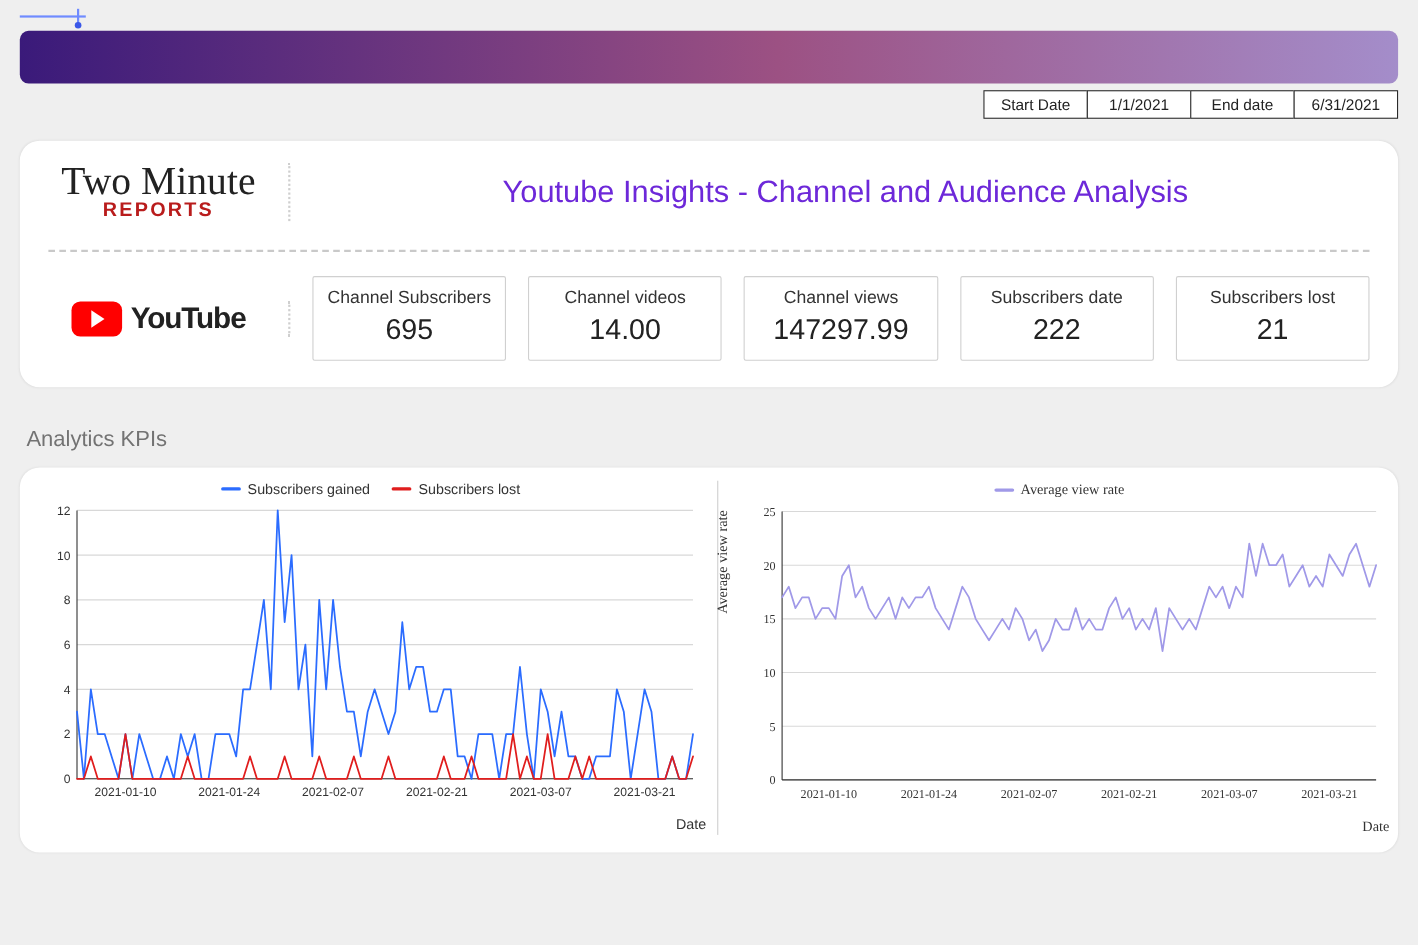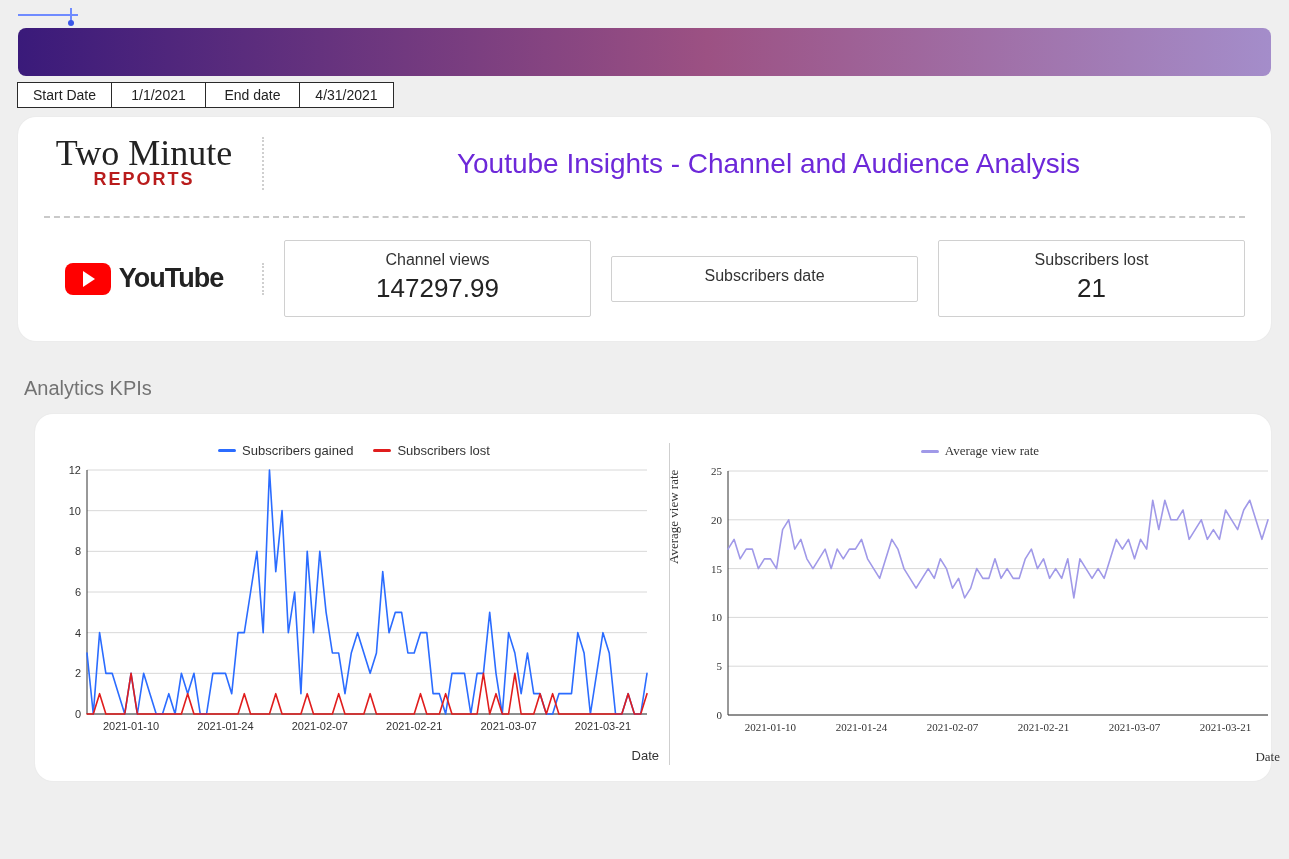--- a/index.html
+++ b/index.html
@@ -35,21 +35,21 @@
   .deco .h{position:absolute;top:0;left:-18px;width:60px;height:2px;background:#6f8bff;}
   .deco .v{position:absolute;top:-6px;left:34px;width:2px;height:14px;background:#6f8bff;}
   .deco .dot{position:absolute;top:6px;left:32px;width:6px;height:6px;border-radius:50%;background:#3a57e8;}
   .banner{
     height:48px;
     border-radius:8px;
     background:linear-gradient(90deg,var(--grad1),var(--grad2) 55%,var(--grad3));
     margin:8px 0 6px 0;
   }
   .date-row{
-    display:flex;margin-bottom:9px;
+    display:flex;justify-content:flex-end;margin-bottom:20px;
   }
   .date-row .cell{
     border:1px solid #2a2a2a;
     background:#fff;
     padding:4px 14px;
     font-size:14px;
     min-width:95px;
     text-align:center;
     margin-left:-1px;
   }
@@ -100,23 +100,22 @@
     flex:1;border:1px solid #d0d0d0;background:#fff;
     text-align:center;padding:10px 6px 12px 6px;border-radius:2px;
   }
   .metric .m-label{font-size:16px;color:#333;margin-bottom:4px;}
   .metric .m-value{font-size:26px;color:#222;}
   .section-title{
     font-size:20px;color:#737373;margin:36px 0 14px 6px;
   }
   .charts-card{
     background:var(--card);border-radius:18px;
-    display:flex;gap:0;padding:29px 14px 16px 14px;
+    display:flex;gap:0;padding:12px 14px 16px 14px;
     box-shadow:0 0 2px rgba(0,0,0,.06);
-    margin-left:17px;
   }
   .chart-wrap{
     flex:1;position:relative;
   }
   .chart-wrap.left{border-right:1px solid #cfcfcf;padding-right:10px;}
   .legend{
     display:flex;justify-content:center;gap:20px;font-size:13px;color:#333;margin-bottom:6px;
   }
   .legend .item{display:flex;align-items:center;gap:6px;}
   .legend .swatch{width:18px;height:3px;border-radius:2px;}
@@ -137,45 +136,54 @@
       <div class="v"></div>
       <div class="dot"></div>
   </div>
 
   <div class="banner"></div>
 
   <div class="date-row">
     <div class="cell">Start Date</div>
     <div class="cell">1/1/2021</div>
     <div class="cell">End date</div>
-    <div class="cell">4/31/2021</div>
+    <div class="cell">6/31/2021</div>
   </div>
 
   <div class="card">
     <div class="head-row">
       <div class="logo">
         <div class="l1">Two Minute</div>
         <div class="l2">REPORTS</div>
       </div>
       <div class="title">Youtube Insights - Channel and Audience Analysis</div>
     </div>
 
     <div class="metrics-row">
       <div class="yt-block">
         <div class="yt-icon">
             <div class="tri"></div>
           </div>
         <div class="yt-label">YouTube</div>
       </div>
       <div class="metric">
+        <div class="m-label">Channel Subscribers</div>
+        <div class="m-value">695</div>
+      </div>
+      <div class="metric">
+        <div class="m-label">Channel videos</div>
+        <div class="m-value">14.00</div>
+      </div>
+      <div class="metric">
         <div class="m-label">Channel views</div>
         <div class="m-value">147297.99</div>
       </div>
       <div class="metric">
         <div class="m-label">Subscribers date</div>
+        <div class="m-value">222</div>
       </div>
       <div class="metric">
         <div class="m-label">Subscribers lost</div>
         <div class="m-value">21</div>
       </div>
     </div>
   </div>
 
   <div class="section-title">Analytics KPIs</div>
 

